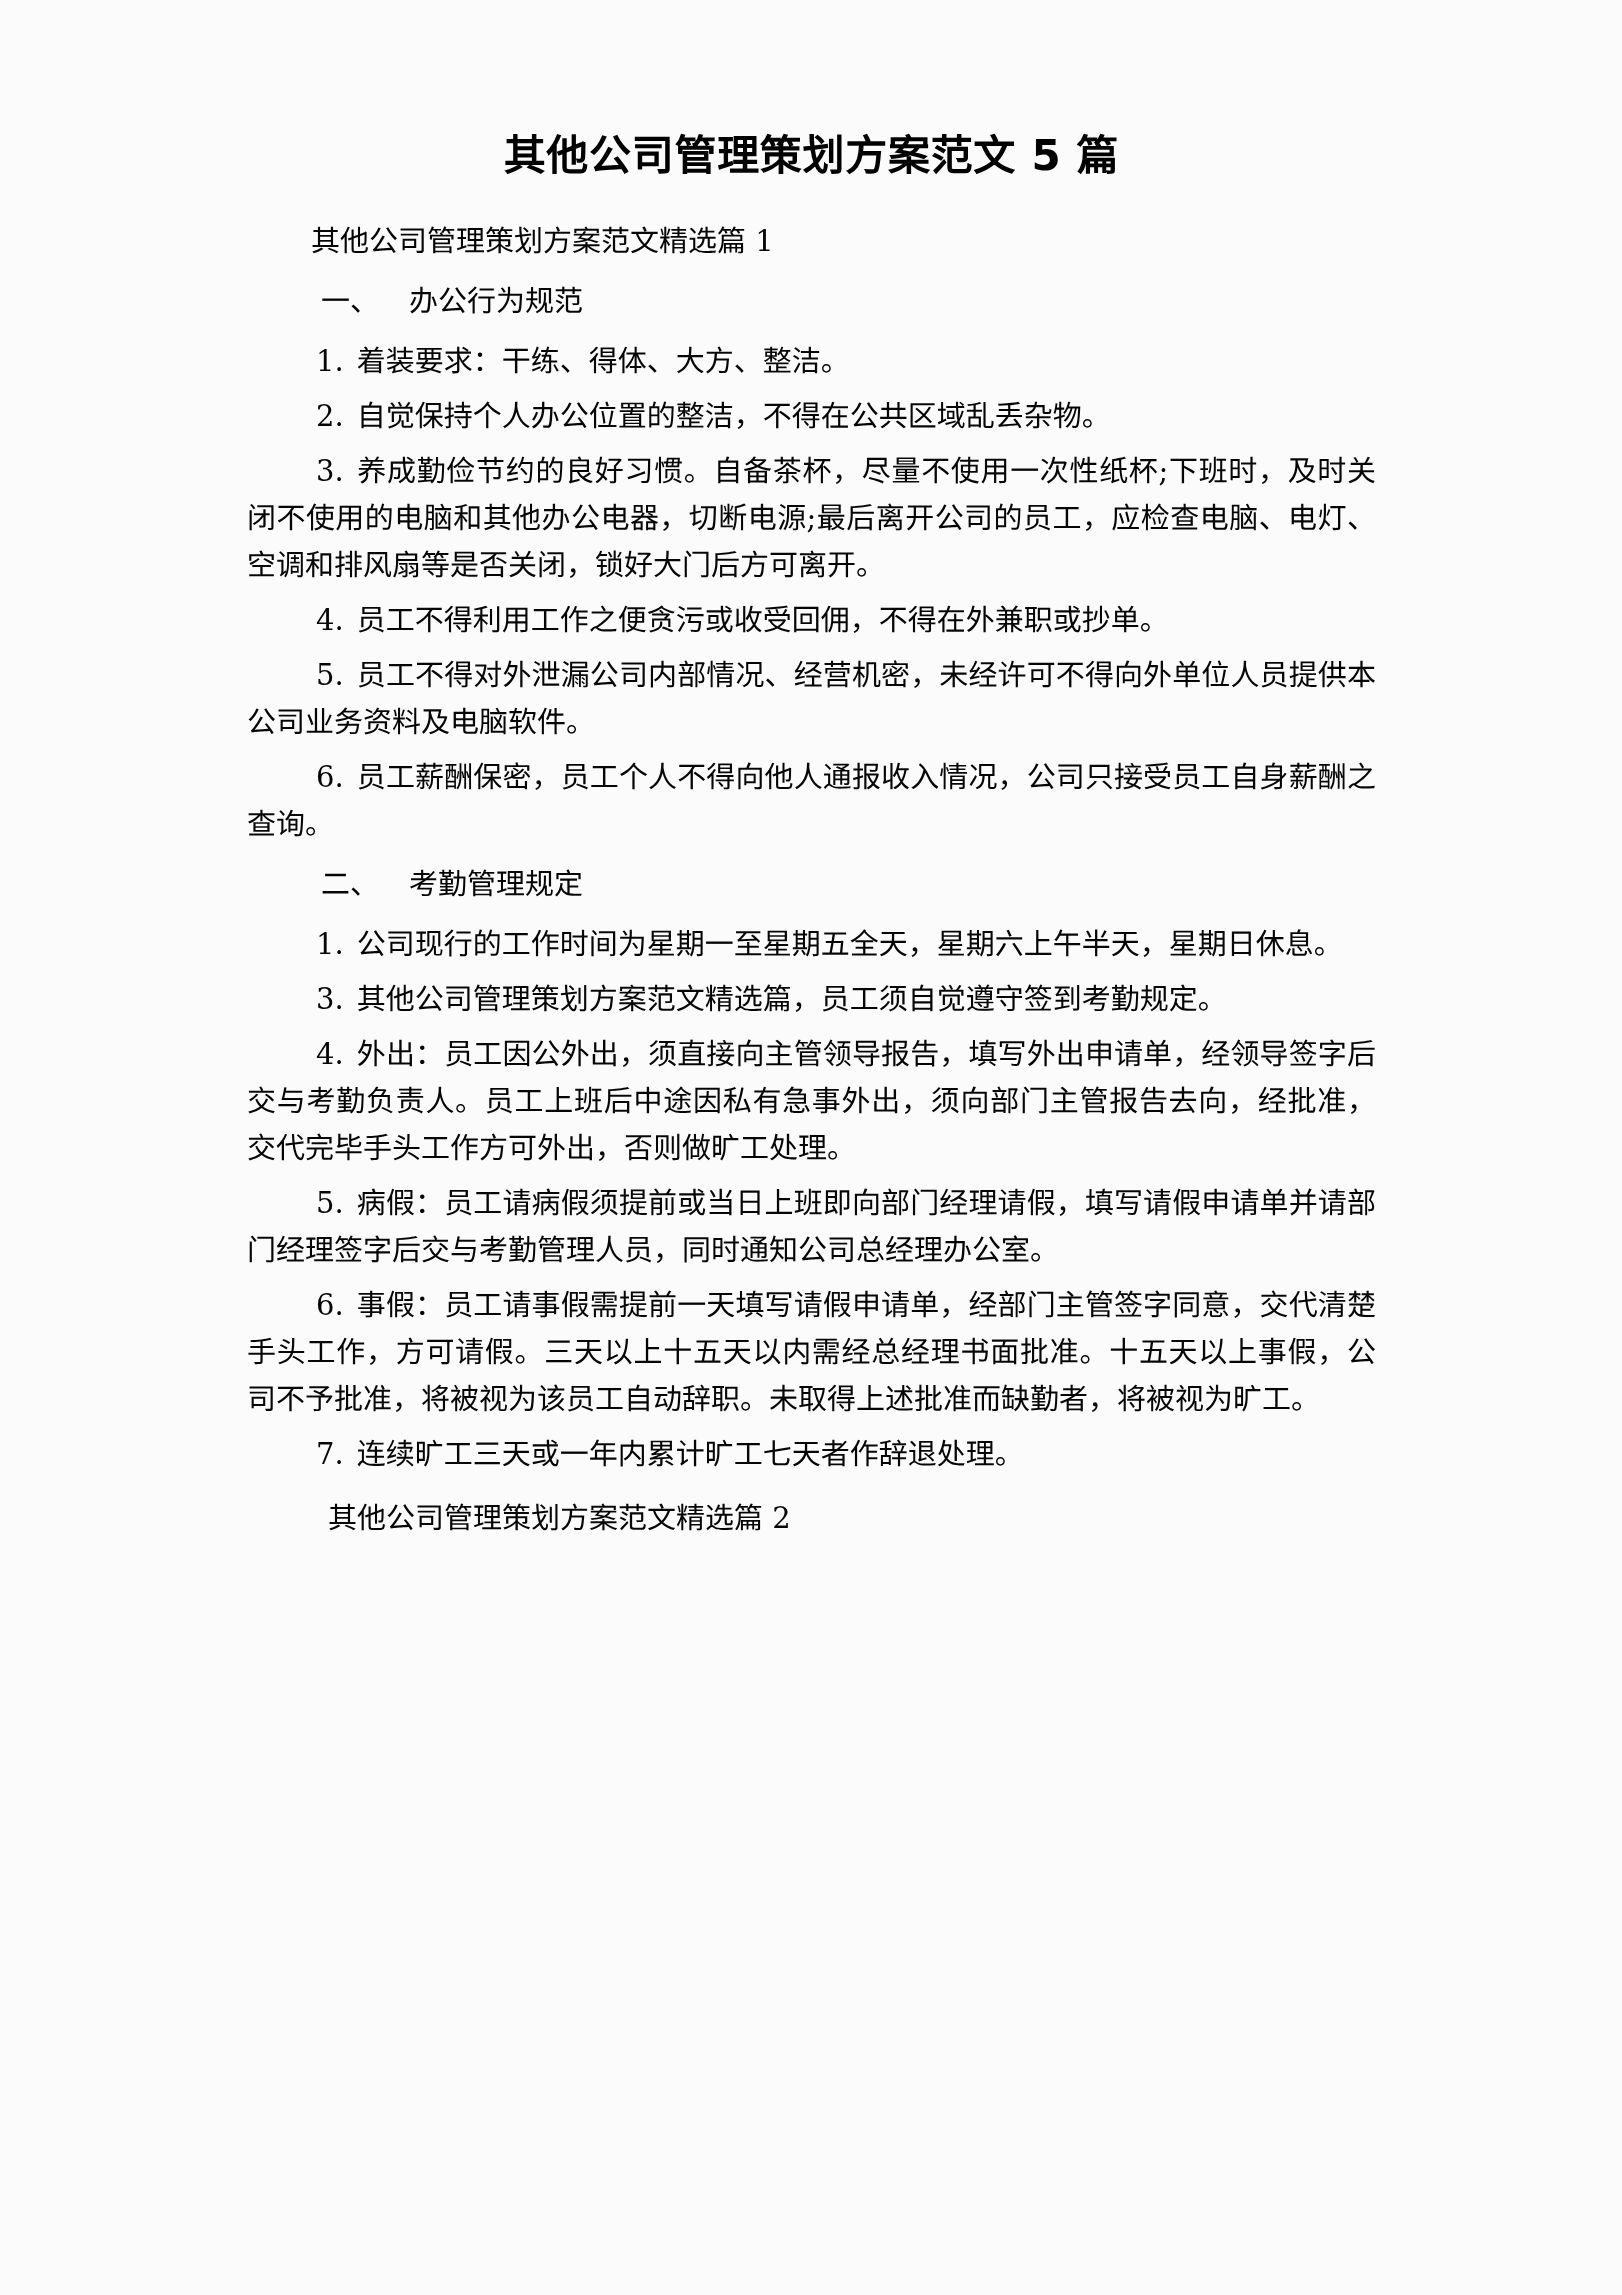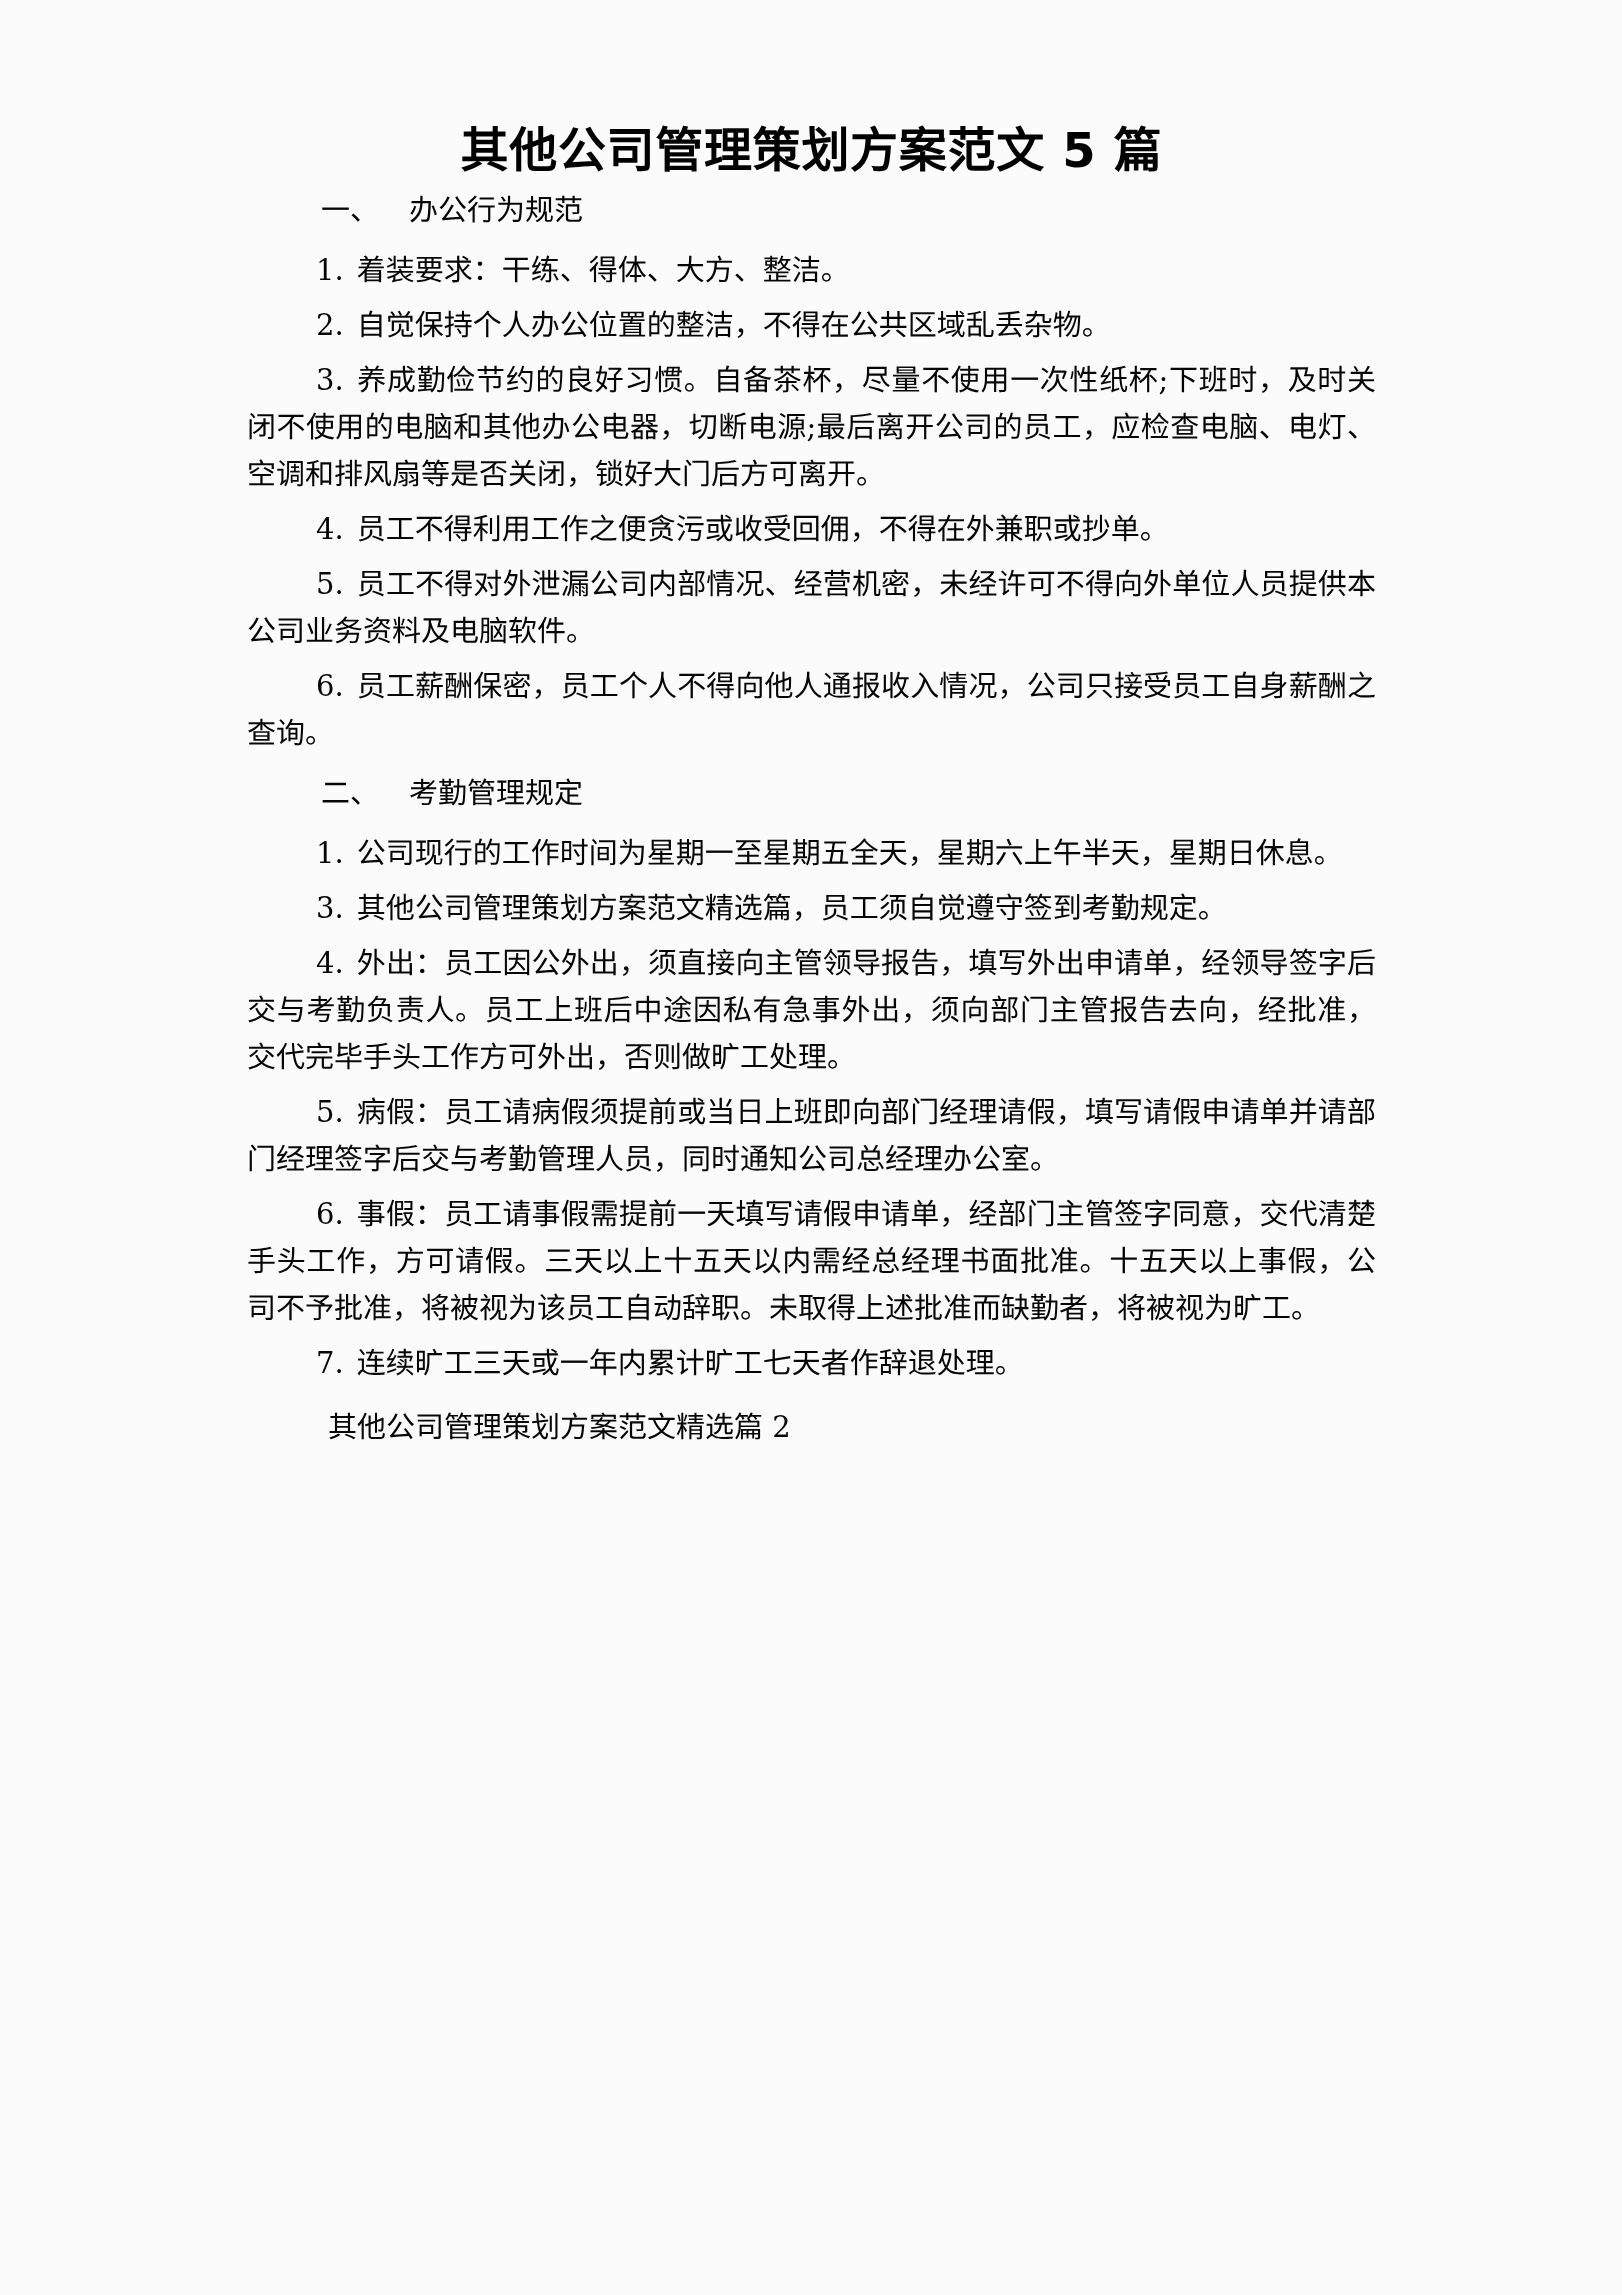--- a/index.html
+++ b/index.html
@@ -20,25 +20,25 @@
   }
   .content {
     position: absolute;
     left: 239px;
     top: 0;
     width: 1145px;   
   }
   .doc-title {
     font-family: "DejaVu Sans", "Liberation Sans", sans-serif;
     font-weight: bold;
-    font-size: 48px;
+    font-size: 42px;
     line-height: 1;
     letter-spacing: 0.7px;
     text-align: center;
-    margin: 8px;
+    margin: 17px;
     padding-top: 118px;
     color: #000000;
     white-space: nowrap;
   }
   .subtitle {
     font-size: 29px;
     line-height: 47px;
     margin: 0;
     padding-top: 23.6px;
     padding-left: 72px;
@@ -86,20 +86,21 @@
   }
 </style>
 </head>
 <body>
 
 <div class="page" style="background: rgb(251, 251, 251); color: rgb(5, 5, 5);">
   <div class="content">
 
     <h1 class="doc-title">其他公司管理策划方案范文 5 篇</h1>
 
+    <div class="subtitle">其他公司管理策划方案范文精选篇 1</div>
 
     <div class="section-heading">
       <span class="hx-num">一、</span><span class="hx-gap"></span><span>办公行为规范</span>
     </div>
 
     <p class="para"><span class="num">1.</span><span class="numgap"></span><span>着装要求：干练、得体、大方、整洁。</span></p>
 
     <p class="para"><span class="num">2.</span><span class="numgap"></span><span>自觉保持个人办公位置的整洁，不得在公共区域乱丢杂物。</span></p>
 
     <p class="para"><span class="num">3.</span><span class="numgap"></span><span>养成勤俭节约的良好习惯。自备茶杯，尽量不使用一次性纸杯;下班时，及时关闭不使用的电脑和其他办公电器，切断电源;最后离开公司的员工，应检查电脑、电灯、空调和排风扇等是否关闭，锁好大门后方可离开。</span></p>

